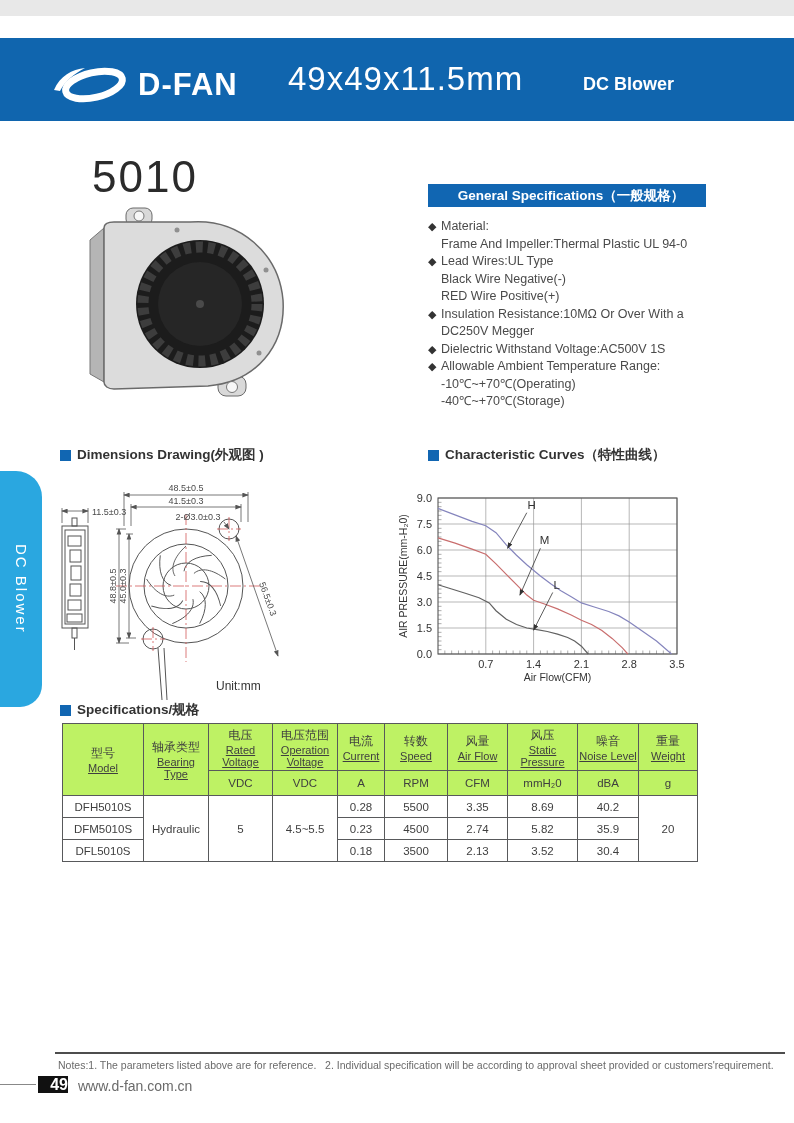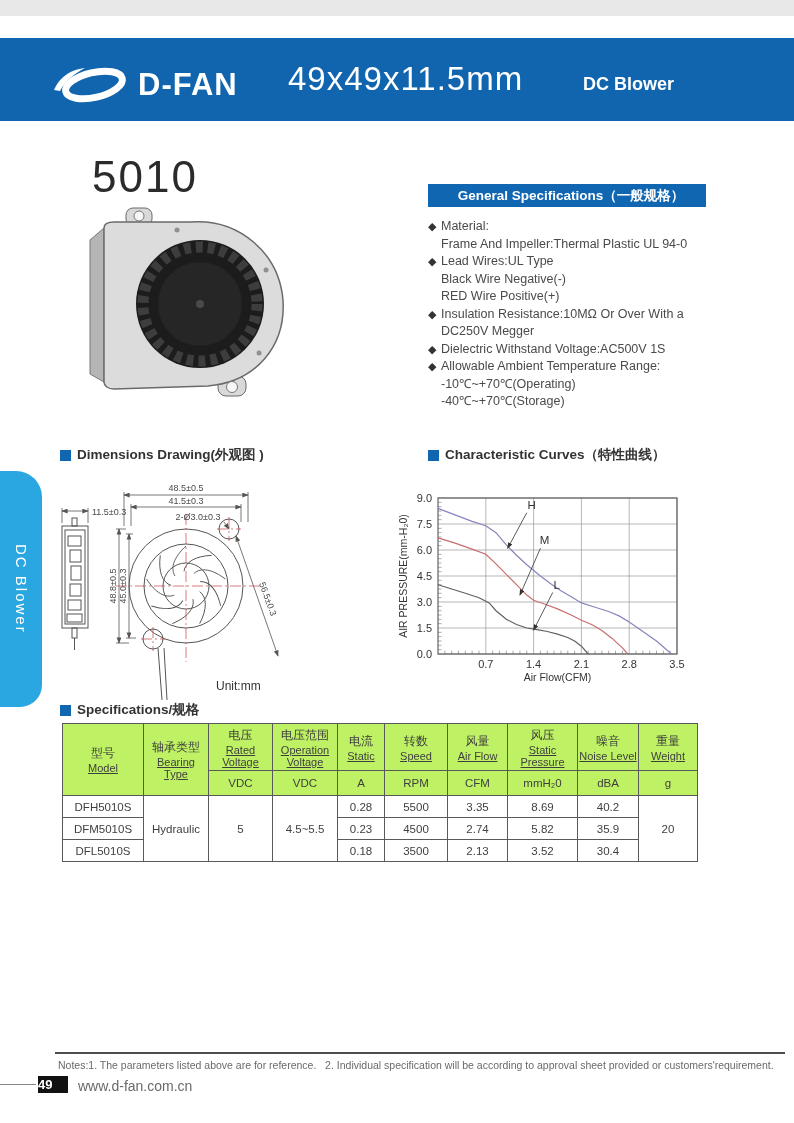--- a/index.html
+++ b/index.html
@@ -45,21 +45,21 @@
   .spec-table thead th{background:#bef264;}
   .spec-table .r1 th{height:46px;}
   .spec-table .ru th{height:24px;}
   .spec-table tbody td{height:21px;}
   .spec-table .zh{font-size:12px;}
   .spec-table .en{font-size:11px;text-decoration:underline;}
   
   .foot-rule{position:absolute;left:55px;top:1036px;width:730px;height:2px;background:#4d4d4d;}
   .notes{position:absolute;left:58px;top:1043px;font-size:10.5px;color:#6a6a6a;white-space:pre-wrap;}
   .page-badge{position:absolute;left:38px;top:1060px;width:30px;height:17px;background:#111;
-              color:#fff;font-size:13px;font-weight:bold;text-align:left;line-height:17px;}
+              color:#fff;font-size:16px;font-weight:bold;text-align:right;line-height:17px;}
   .badge-line{position:absolute;left:0;top:1068px;width:36px;height:1px;background:#888;}
   .website{position:absolute;left:78px;top:1062px;font-size:14px;color:#6a6a6a;}
 </style>
 </head>
 <body>
 
 <div class="page">
 
   <div class="header">
     <div class="brand">
@@ -372,21 +372,21 @@
         <th>
           <div class="zh">电压</div>
             <div class="en">Rated Voltage</div>
           </th>
         <th>
           <div class="zh">电压范围</div>
             <div class="en">Operation Voltage</div>
           </th>
         <th>
           <div class="zh">电流</div>
-            <div class="en">Static</div>
+            <div class="en">Current</div>
           </th>
         <th>
           <div class="zh">转数</div>
             <div class="en">Speed</div>
           </th>
         <th>
           <div class="zh">风量</div>
             <div class="en">Air Flow</div>
           </th>
         <th>

